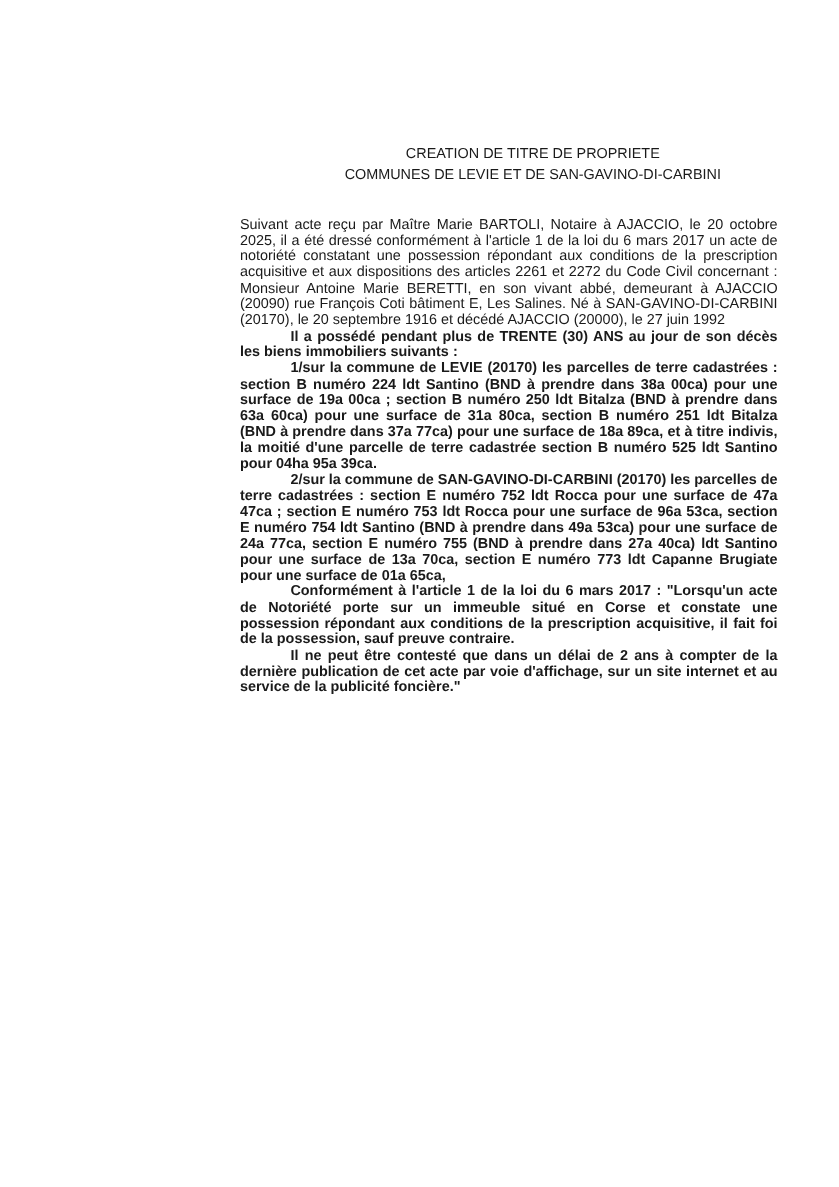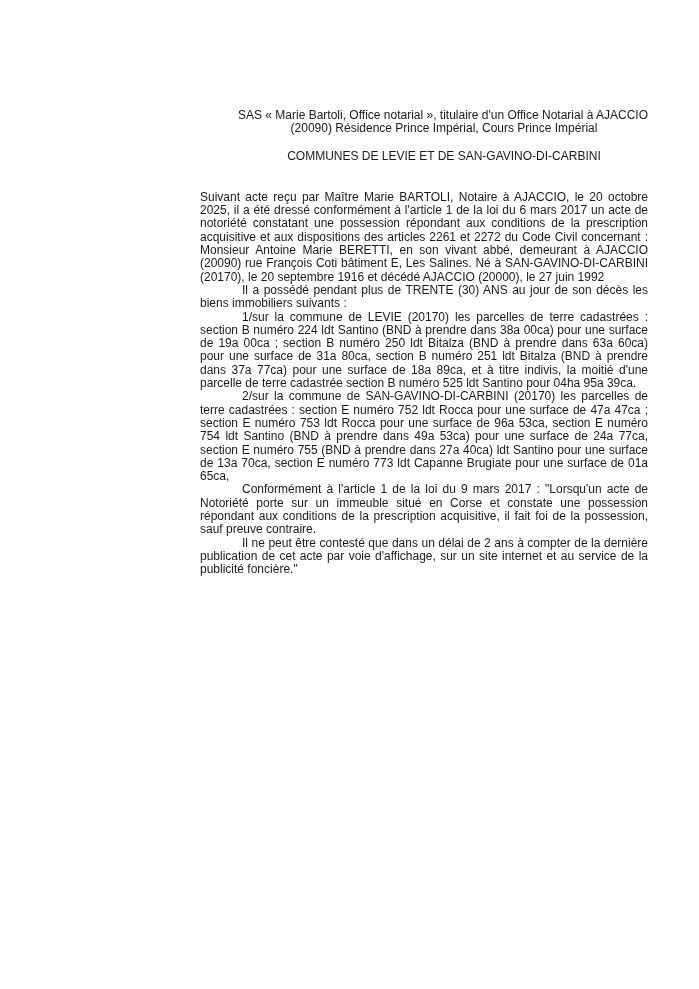--- a/index.html
+++ b/index.html
@@ -3,36 +3,33 @@
   <meta charset="utf-8">
   <style>
     html, body { margin: 0; padding: 0; background: #ffffff; }
     body { width: 699px; height: 989px; position: relative; overflow: hidden;
            font-family: "Liberation Sans", sans-serif; color: #1a1a1a; }
     .page { position: absolute; left: 200px; top: 109px; width: 448px; font-size: 12px; line-height: 13.3px; }
     .header { text-align: right; }
     .header .l2 { display: block; text-align: center; padding-left: 40px; }
     .centered { text-align: center; padding-left: 40px; }
     .title { margin-top: 13px; }
-    .communes { margin-top: 14px; }
+    .communes { margin-top: 4px; }
     .body { margin-top: 28px; text-align: justify; }
     .body p { margin: 0; }
-    .indent { text-indent: 42px; }
+    .indent { text-indent: 42px; font-weight: bold; }
   </style>
 </head>
 <body>
 
 <div class="page">
-  <div class="header">
-    <span>SAS « Marie Bartoli, Office notarial », titulaire d'un Office Notarial à AJACCIO</span>
-    <span class="l2">(20090) Résidence Prince Impérial, Cours Prince Impérial</span>
-  </div>
+  <div class="centered title">CREATION DE TITRE DE PROPRIETE</div>
   <div class="centered communes">COMMUNES DE LEVIE ET DE SAN-GAVINO-DI-CARBINI</div>
 
   <div class="body">
     <p>Suivant acte reçu par Maître Marie BARTOLI, Notaire à AJACCIO, le 20 octobre 2025, il a été dressé conformément à l'article 1 de la loi du 6 mars 2017 un acte de notoriété constatant une possession répondant aux conditions de la prescription acquisitive et aux dispositions des articles 2261 et 2272 du Code Civil concernant : Monsieur Antoine Marie BERETTI, en son vivant abbé, demeurant à AJACCIO (20090) rue François Coti bâtiment E, Les Salines. Né à SAN-GAVINO-DI-CARBINI (20170), le 20 septembre 1916 et décédé AJACCIO (20000), le 27 juin 1992</p>
     <p class="indent">Il a possédé pendant plus de TRENTE (30) ANS au jour de son décès les biens immobiliers suivants :</p>
     <p class="indent">1/sur la commune de LEVIE (20170) les parcelles de terre cadastrées : section B numéro 224 ldt Santino (BND à prendre dans 38a 00ca) pour une surface de 19a 00ca ; section B numéro 250 ldt Bitalza (BND à prendre dans 63a 60ca) pour une surface de 31a 80ca, section B numéro 251 ldt Bitalza (BND à prendre dans 37a 77ca)  pour une surface de 18a 89ca, et à titre indivis, la moitié d'une parcelle de terre cadastrée section B numéro 525 ldt Santino pour 04ha 95a 39ca.</p>
     <p class="indent">2/sur la commune de SAN-GAVINO-DI-CARBINI (20170) les parcelles de terre cadastrées : section E numéro 752 ldt Rocca pour une surface de 47a 47ca ; section E numéro 753 ldt Rocca pour une surface de 96a 53ca, section E numéro 754 ldt Santino (BND à prendre dans 49a 53ca) pour une surface de 24a 77ca, section E numéro 755 (BND à prendre dans 27a 40ca) ldt Santino pour une surface de 13a 70ca, section E numéro 773 ldt Capanne Brugiate pour une surface de 01a 65ca,</p>
-    <p class="indent">Conformément à l'article 1 de la loi du 9 mars 2017 : "Lorsqu'un acte de Notoriété porte sur un immeuble situé en Corse et constate une possession répondant aux conditions de la prescription acquisitive, il fait foi de la possession, sauf preuve contraire.</p>
+    <p class="indent">Conformément à l'article 1 de la loi du 6 mars 2017 : "Lorsqu'un acte de Notoriété porte sur un immeuble situé en Corse et constate une possession répondant aux conditions de la prescription acquisitive, il fait foi de la possession, sauf preuve contraire.</p>
     <p class="indent">Il ne peut être contesté que dans un délai de 2 ans à compter de la dernière publication de cet acte par voie d'affichage, sur un site internet et au service de la publicité foncière."</p>
   </div>
 </div>
 
 </body></html>

